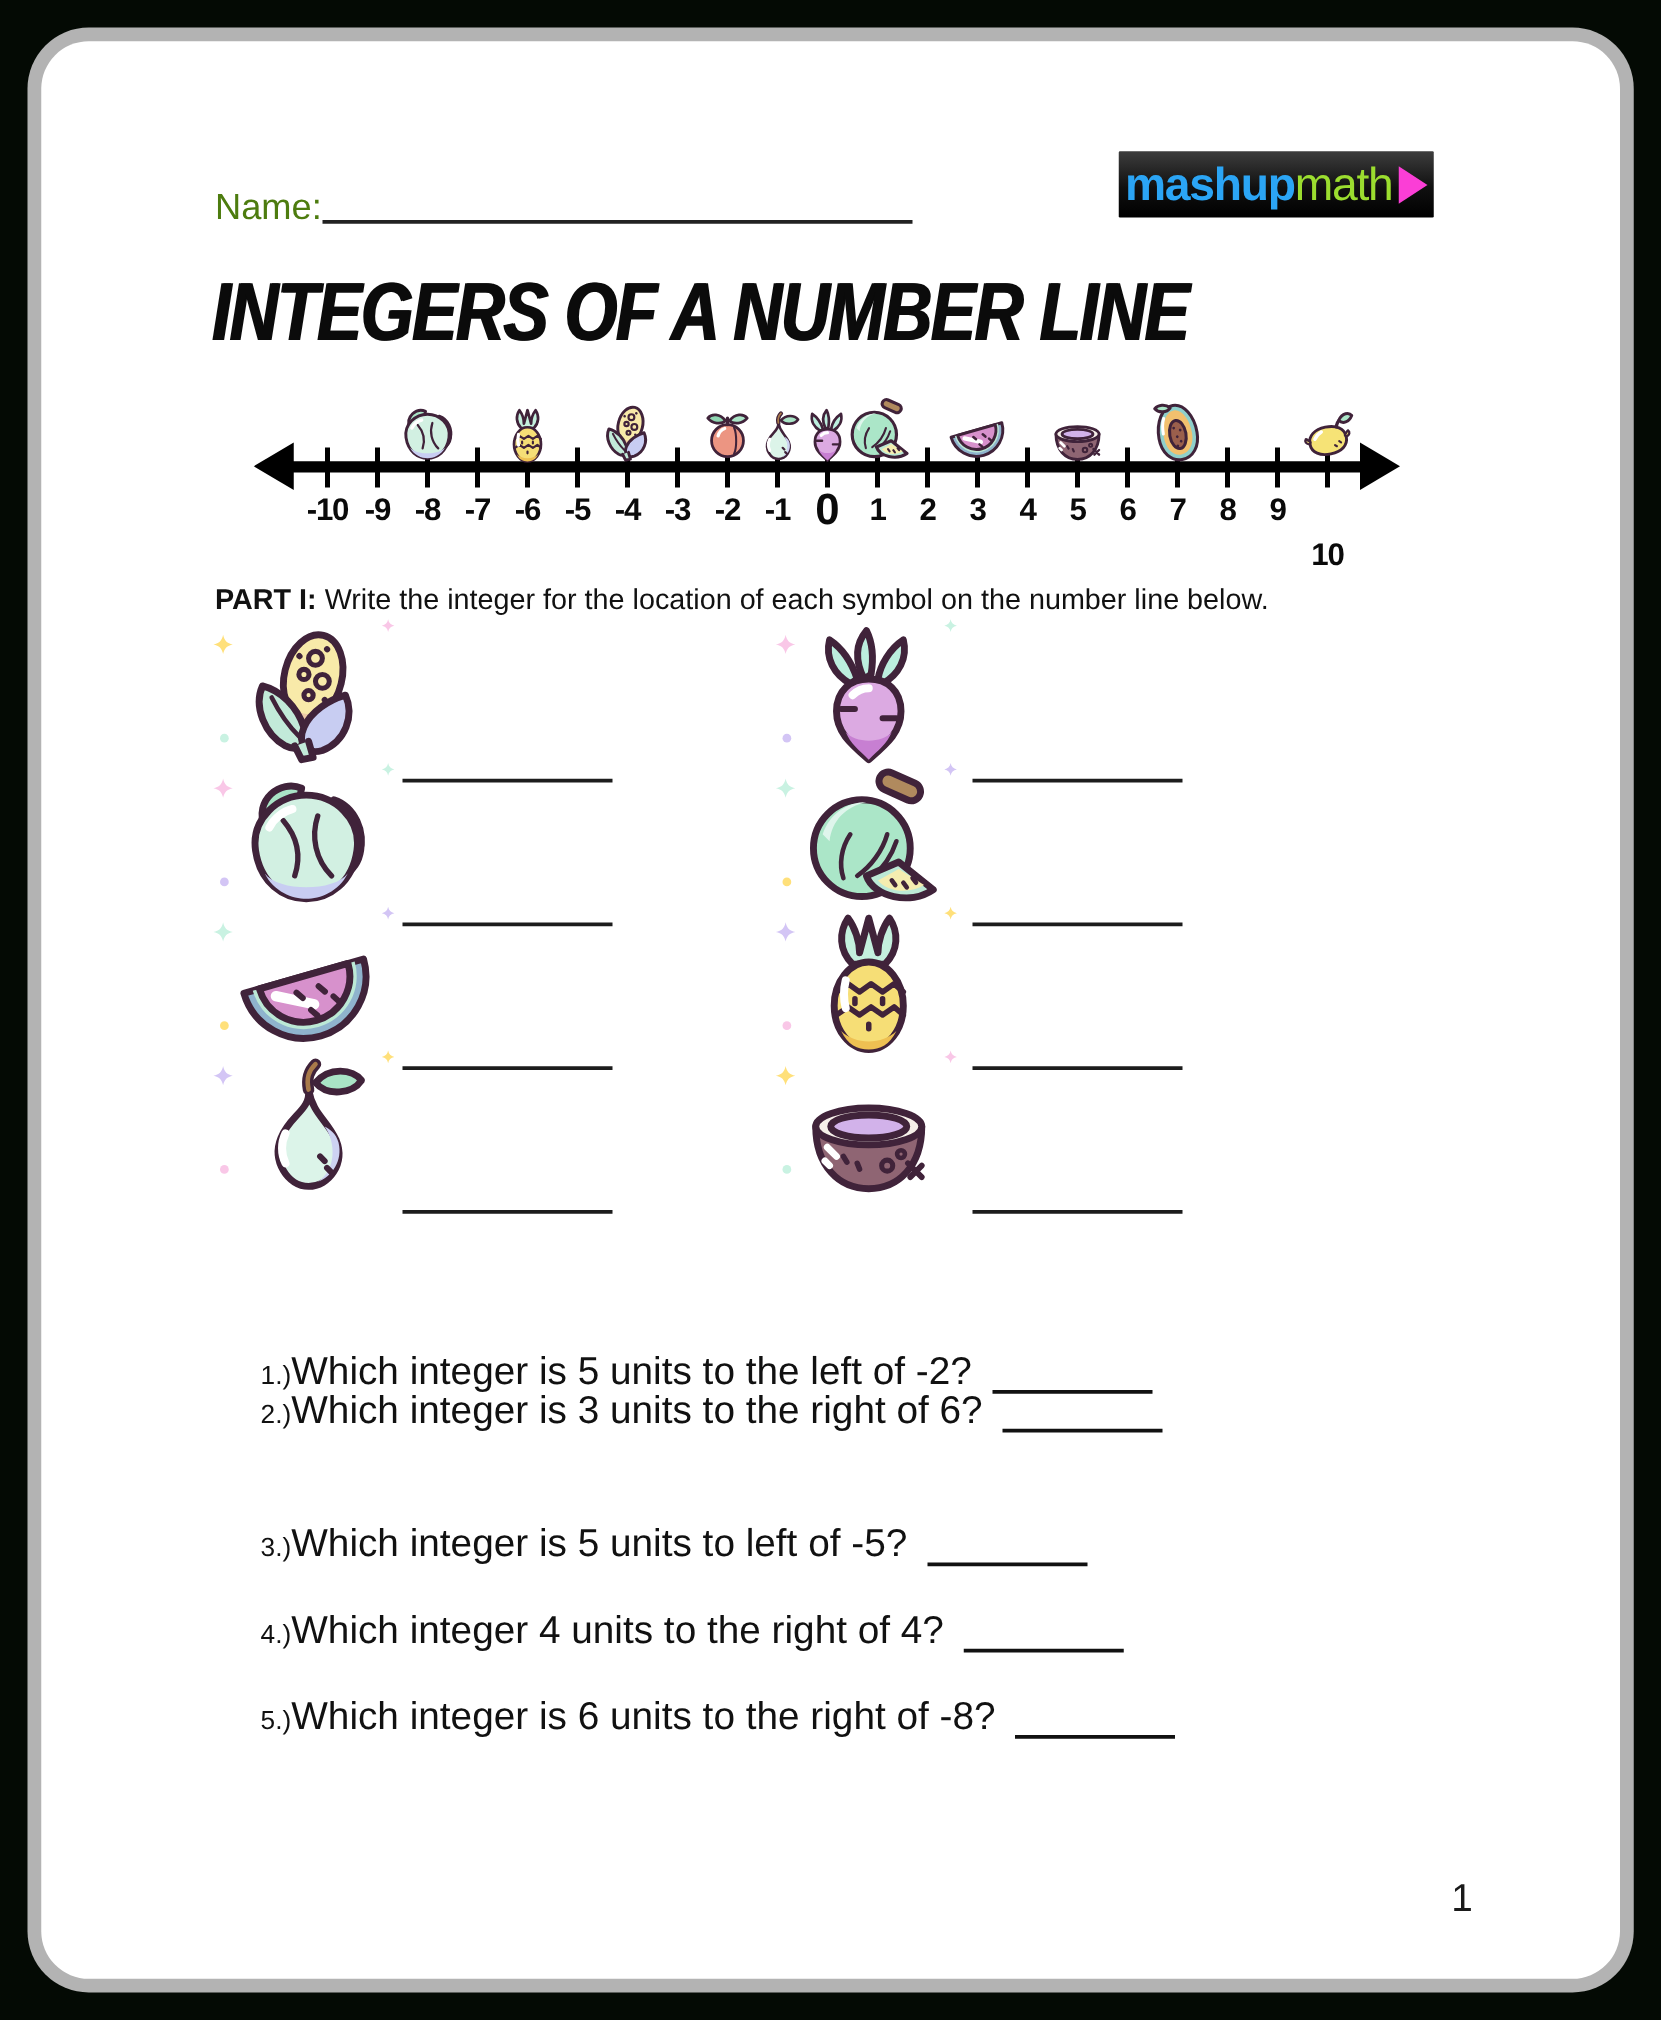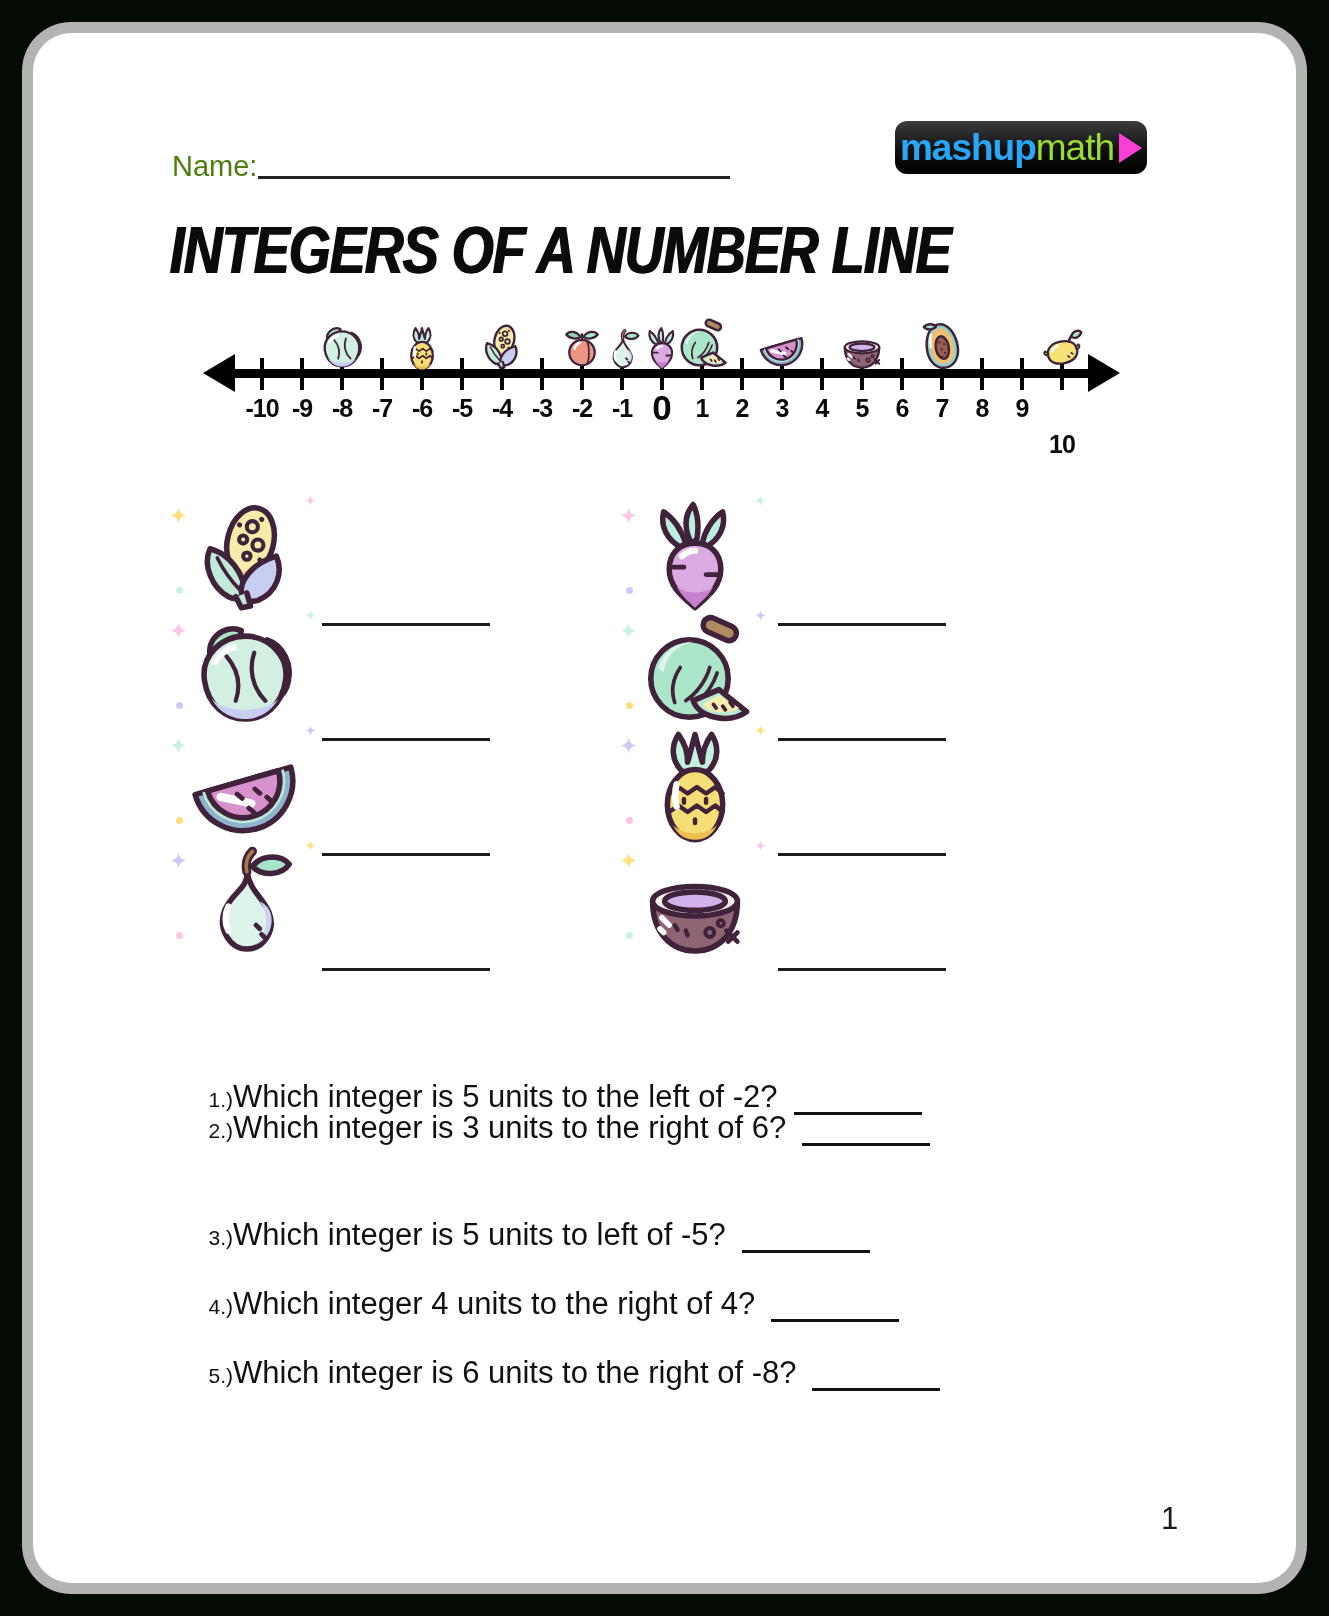--- a/index.html
+++ b/index.html
@@ -8,21 +8,21 @@
     font-family:"Liberation Sans",sans-serif;
   }
   .page{
     position:absolute;left:33px;top:33px;width:1263px;height:1550px;
     background:#ffffff;border-radius:38px;box-shadow:0 0 0 11px #b3b3b3;
   }
   
   .name-label{position:absolute;left:139px;top:117px;font-size:29px;color:#4d7c0f;}
   .name-line{position:absolute;left:225px;top:114px;width:472px;height:29px;border-bottom:3px solid #222;}
   .logo{
-    position:absolute;left:862px;top:88px;width:252px;height:53px;border-radius:12px;
+    position:absolute;left:862px;top:88px;width:252px;height:53px;border-radius:1px;
     background:linear-gradient(180deg,#3d3d3d 0%,#101010 55%,#000 100%);
     display:flex;align-items:center;justify-content:center;text-align:center;
   }
   .logo-mashup{font-size:37px;font-weight:bold;color:#2ba5f5;letter-spacing:-1px;}
   .logo-math{font-size:37px;font-weight:400;color:#9bdd2f;letter-spacing:-1px;}
   .logo-tri{width:0;height:0;border-top:15px solid transparent;border-bottom:15px solid transparent;
     border-left:23px solid #fb3ed6;margin-left:5px;}
   .title{
     position:absolute;left:136px;top:179px;width:1000px;
     font-size:54px;font-weight:900;font-style:italic;color:#0b0b0b;
@@ -279,20 +279,23 @@
         <use href="#i-coconut"></use>
       </svg>
       <svg width="52" height="52" viewBox="0 0 64 64" class="nl-icon" style="left: 883px; top: 287px;">
         <use href="#i-papaya"></use>
       </svg>
       <svg width="50" height="50" viewBox="0 0 64 64" class="nl-icon" style="left: 1004px; top: 289px;">
         <use href="#i-lemon"></use>
       </svg>
     </div>
 
+  <div class="part-head" style="left:139px;top:433px">
+    <b>PART I:</b><span> Write the integer for the location of each symbol on the number line below.</span>
+  </div>
 
   <div id="part1-grid">
       <div class="p1-cell" style="left: 153px; top: 466px;">
         <svg width="118" height="118" viewBox="0 0 64 64" class="fruit">
           <use href="#i-corn"></use>
         </svg>
         <svg width="17" height="17" viewBox="0 0 24 24" class="sparkle" style="fill: rgb(255, 224, 122); left: -16px; top: 8px;">
           <use href="#i-sparkle"></use>
         </svg>
         <svg width="11" height="11" viewBox="0 0 24 24" class="sparkle" style="fill: rgb(249, 199, 231); right: -12px; top: -4px;">

